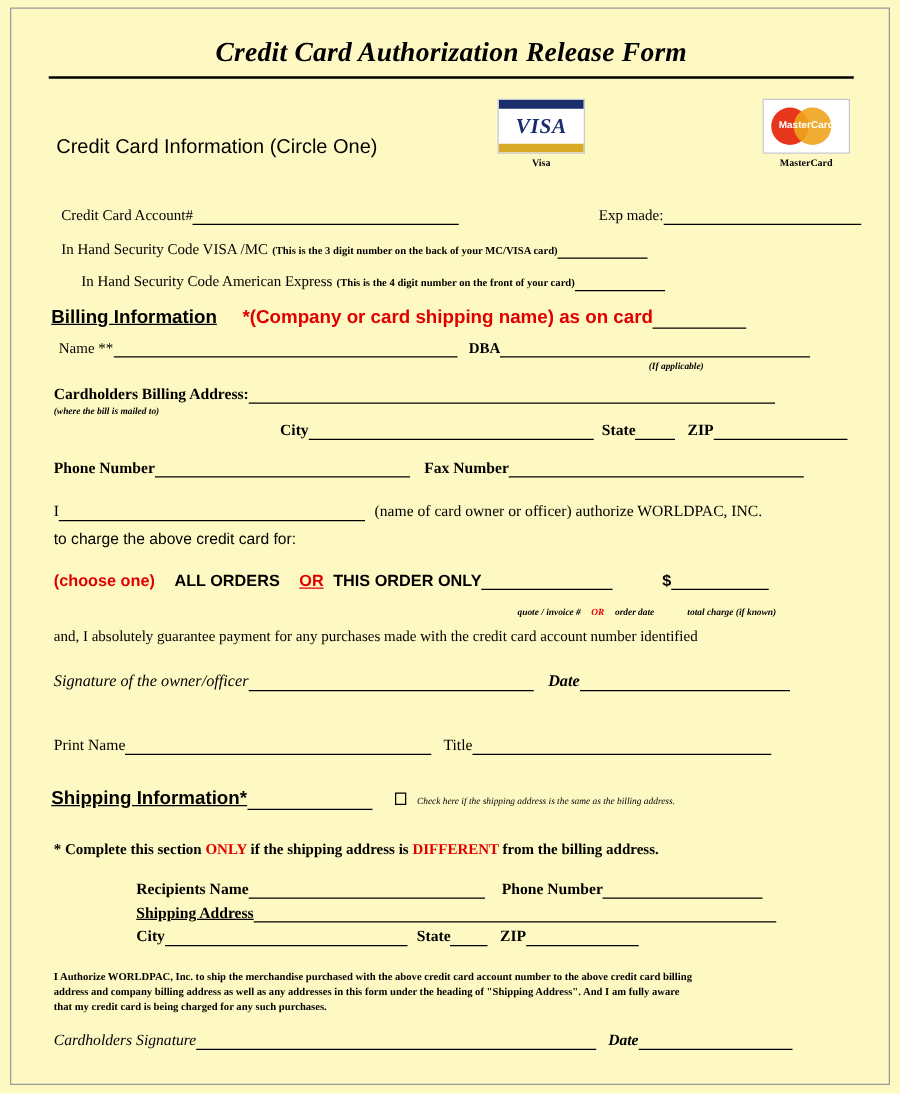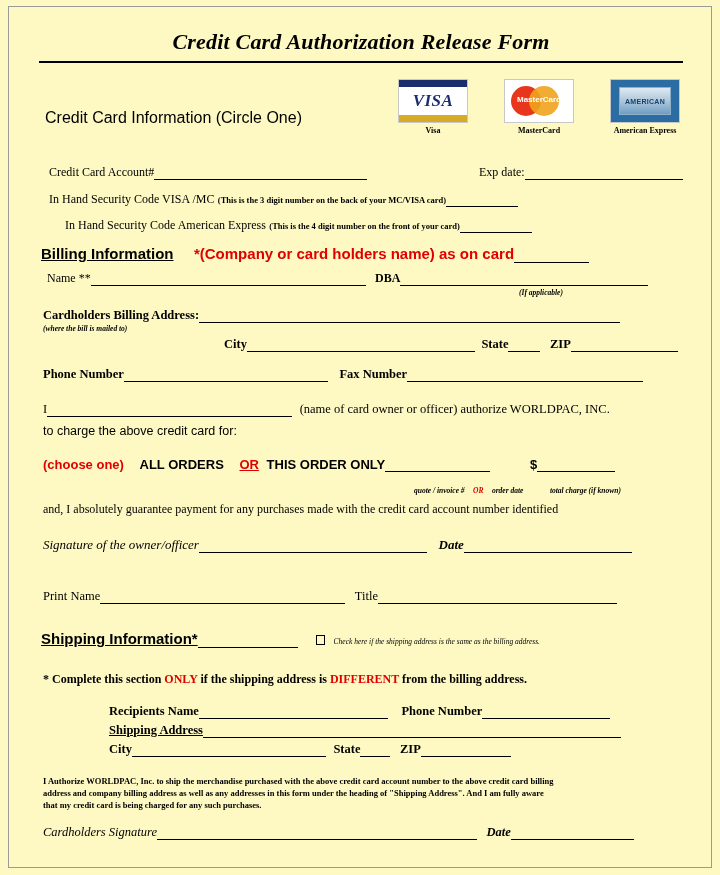--- a/index.html
+++ b/index.html
@@ -244,50 +244,44 @@
         <div class="card-block">
           <div class="card-art mc-art">
             <span class="mc-circles">
               <i class="mc-red"></i>
                 <i class="mc-yellow"></i>
               <span class="mc-label">MasterCard</span>
             </span>
           </div>
           <div class="card-caption">MasterCard</div>
         </div>
-        <div class="card-block">
-          <div class="card-art amex-art">
-            <span class="amex-inner">AMERICAN EXPRESS</span>
-          </div>
-          <div class="card-caption">American Express</div>
-        </div>
       </div>
 
       <div class="row sec-head" style="left:16px; top:92px;">Credit Card Information (Circle One)</div>
 
       <div class="row" style="left:20px; top:148px; font-size:12px;">
         <span class="lbl">Credit Card Account#</span><span class="ln" style="width:213px;"></span>
       </div>
       <div class="row" style="left:450px; top:148px; font-size:12px;">
-        <span class="lbl">Exp date:</span><span class="ln" style="width:158px;"></span>
+        <span class="lbl">Exp made:</span><span class="ln" style="width:158px;"></span>
       </div>
 
       <div class="row" style="left:20px; top:175px; font-size:12px;">
         <span class="lbl">In Hand Security Code VISA /MC</span>
         <span class="small">(This is the 3 digit number on the back of  your  MC/VISA card)</span><span class="ln" style="width:72px;"></span>
       </div>
 
       <div class="row" style="left:36px; top:201px; font-size:12px;">
         <span class="lbl">In Hand Security Code American Express</span>
         <span class="small">(This is the 4 digit number on the front of  your card)</span><span class="ln" style="width:72px;"></span>
       </div>
 
       <div class="row" style="left:12px; top:228px;">
         <span class="heading-bold">Billing Information</span>
-        <span class="sans bold red" style="font-size:15px; margin-left:16px;">*</span><span class="sans bold red" style="font-size:15px;">(Company or card holders name) as on card</span><span class="ln" style="width:75px;"></span>
+        <span class="sans bold red" style="font-size:15px; margin-left:16px;">*</span><span class="sans bold red" style="font-size:15px;">(Company or card shipping name) as on card</span><span class="ln" style="width:75px;"></span>
       </div>
 
       <div class="row" style="left:18px; top:254px; font-size:12px;">
         <span class="lbl">Name **</span><span class="ln" style="width:275px;"></span>
         <span class="lbl bold" style="margin-left:6px;">DBA</span><span class="ln" style="width:248px;"></span>
       </div>
       <div class="row tiny" style="left:490px; top:271px;">(If applicable)</div>
 
       <div class="row" style="left:14px; top:291px; font-size:12.5px;">
         <span class="lbl bold">Cardholders Billing Address:</span><span class="ln" style="width:421px;"></span>

